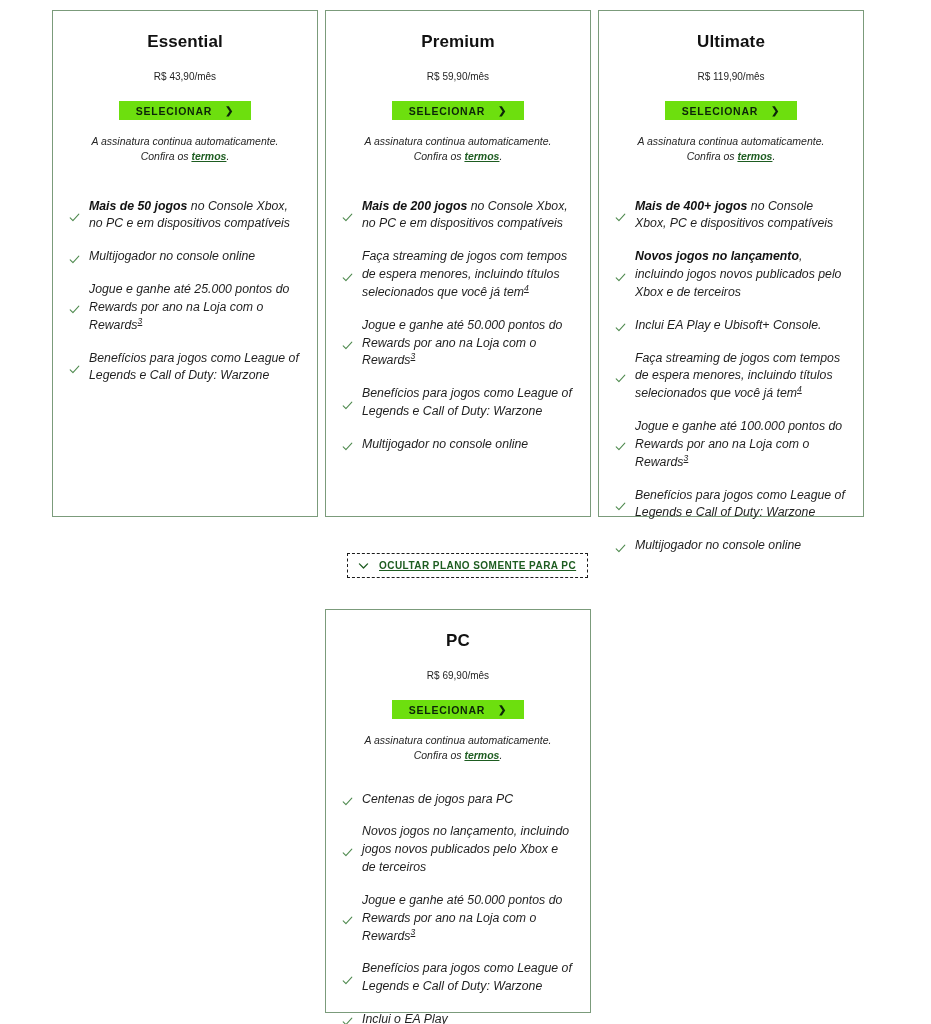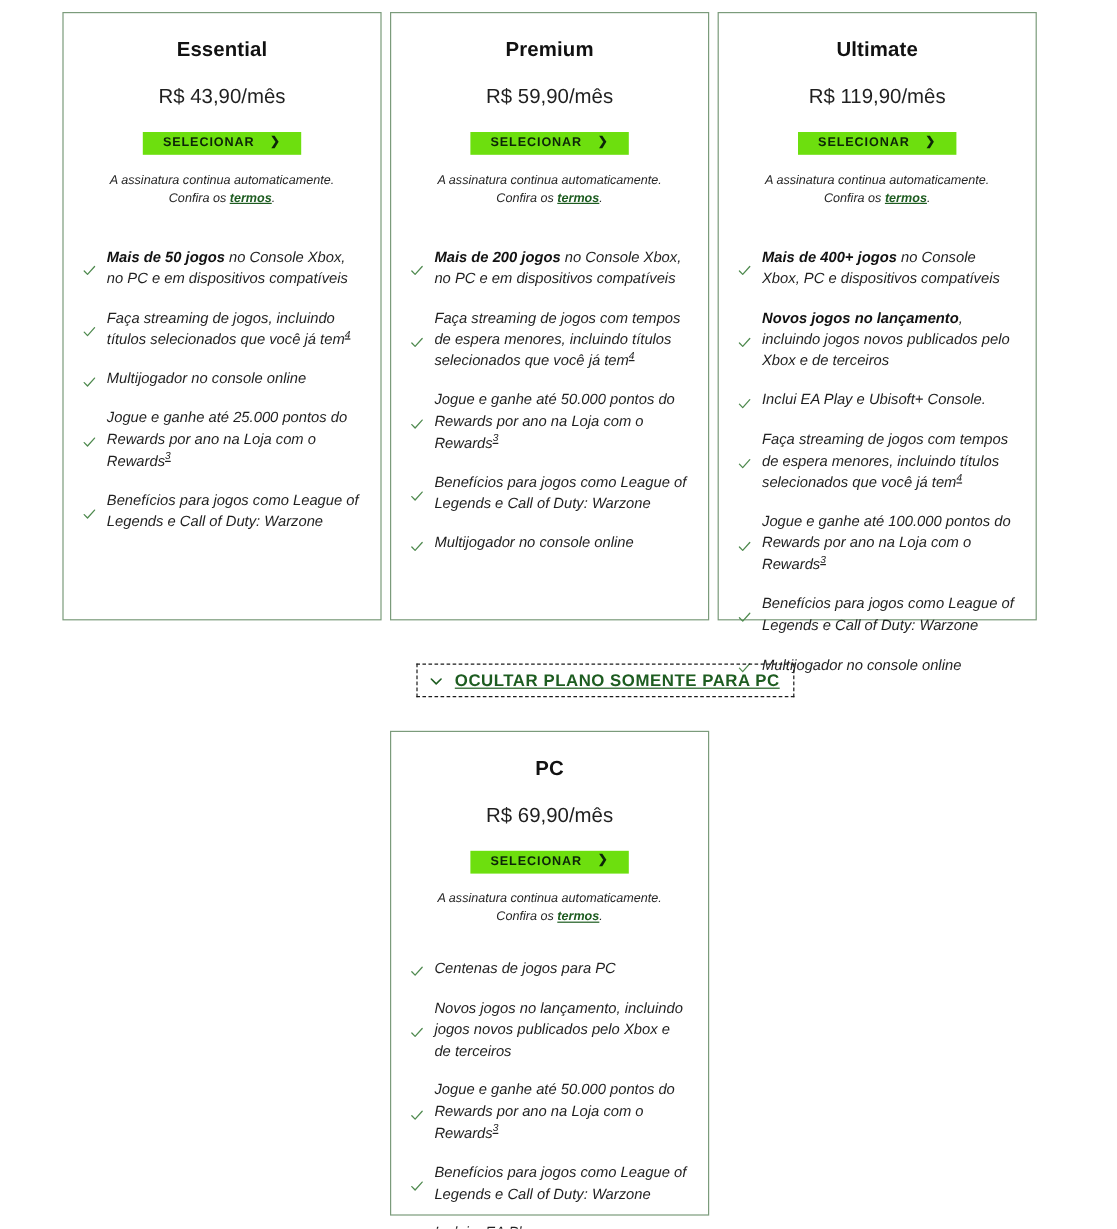--- a/index.html
+++ b/index.html
@@ -47,21 +47,21 @@
   .plan-title {
     font-size: 17px;
     font-weight: bold;
     color: #111111;
     letter-spacing: 0.1px;
     margin: 0 0 19px 0;
     line-height: 1.1;
   }
 
   .plan-price {
-    font-size: 17px;
+    font-size: 10px;
     color: #1f1f1f;
     margin: 0 0 18px 0;
     line-height: 1.2;
   }
 
   .select-btn {
     display: inline-flex;
     align-items: center;
     justify-content: center;
     gap: 13px;
@@ -153,21 +153,21 @@
     cursor: pointer;
     font-family: "Liberation Sans", sans-serif;
   }
   .toggle-chev {
     width: 13px;
     height: 13px;
     color: #1d5c20;
     display: block;
   }
   .toggle-label {
-    font-size: 14px;
+    font-size: 10px;
     font-weight: bold;
     letter-spacing: 0.45px;
     color: #1d5c20;
     text-decoration: underline;
   }
 
   
   .pc-row {
     position: absolute;
     left: 325px;
@@ -187,28 +187,20 @@
           <div><span>Confira os </span><a href="#">termos</a><span>.</span></div>
         </div></div>
       <ul class="features">
         <li>
           <span class="check">
             <svg viewBox="0 0 14 14" fill="none" stroke="currentColor" stroke-width="1.35" stroke-linecap="round" stroke-linejoin="round">
               <polyline points="1.5,7.4 5,11 12.5,2.6"></polyline>
             </svg>
           </span>
           <span class="feat-text"><b>Mais de 50 jogos</b><span> no Console Xbox, no PC e em dispositivos compatíveis</span></span>
-        </li>
-        <li>
-          <span class="check">
-            <svg viewBox="0 0 14 14" fill="none" stroke="currentColor" stroke-width="1.35" stroke-linecap="round" stroke-linejoin="round">
-              <polyline points="1.5,7.4 5,11 12.5,2.6"></polyline>
-            </svg>
-          </span>
-          <span class="feat-text"><span>Faça streaming de jogos, incluindo títulos selecionados que você já tem</span><sup>4</sup></span>
         </li>
         <li>
           <span class="check">
             <svg viewBox="0 0 14 14" fill="none" stroke="currentColor" stroke-width="1.35" stroke-linecap="round" stroke-linejoin="round">
               <polyline points="1.5,7.4 5,11 12.5,2.6"></polyline>
             </svg>
           </span>
           <span class="feat-text"><span>Multijogador no console online</span></span>
         </li>
         <li>

